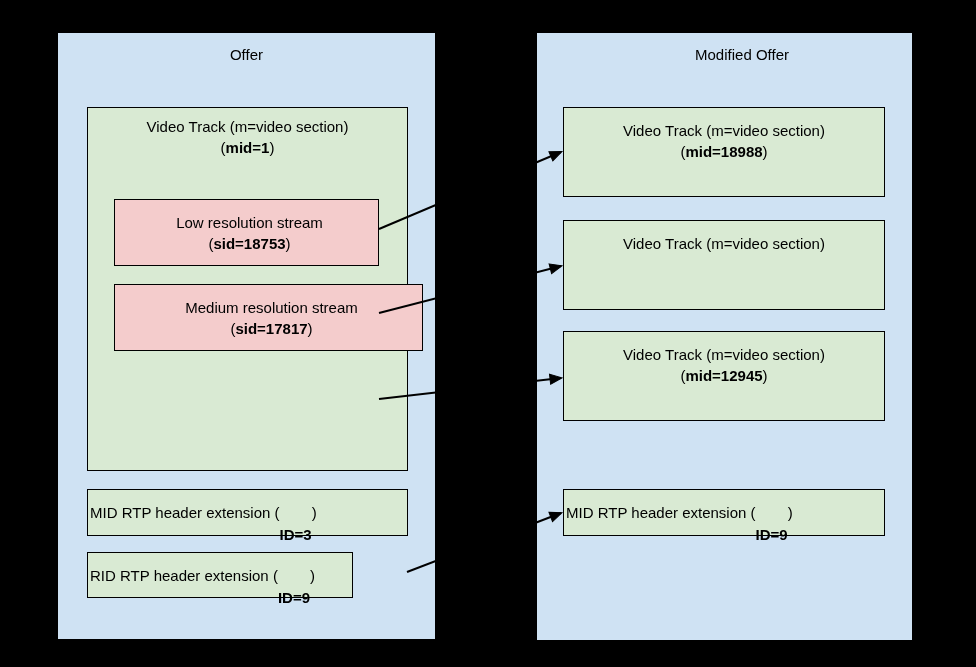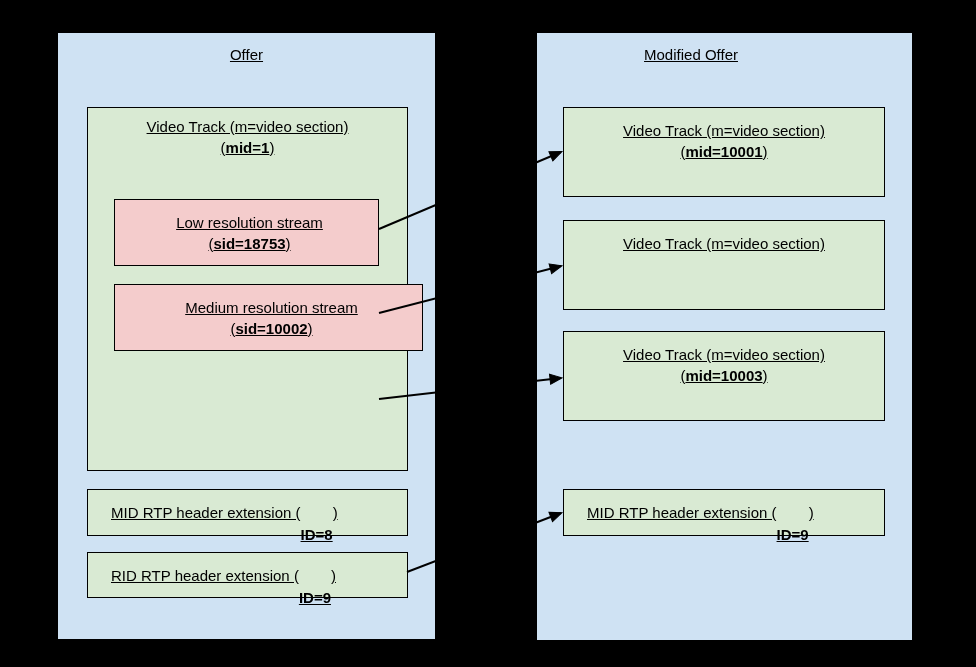--- a/index.html
+++ b/index.html
@@ -11,21 +11,21 @@
   .stage {
     position: relative;
     width: 976px;
     height: 667px;
     background: #000000;
     overflow: hidden;
     color: #000000;
     font-size: 15px;
     line-height: 21px;
   }
-  .abs { position: absolute; box-sizing: border-box; text-decoration: underline; }
+  .abs { position: absolute; box-sizing: border-box; }
   .panel {
     background: #cfe2f3;
   }
   .panel-title {
     text-align: center;
     font-size: 15px;
     color: #000000;
   }
   .box {
     background: #d9ead3;
@@ -48,21 +48,21 @@
     flex-direction: column;
     justify-content: center;
     align-items: center;
     text-align: center;
     height: 100%;
   }
   .box-label-left {
     display: flex;
     align-items: center;
     height: 100%;
-    padding-left: 23px;
+    padding-left: 2px;
   }
   .arrow-layer {
     position: absolute;
     left: 0; top: 0;
     width: 976px;
     height: 667px;
     pointer-events: none;
     z-index: 10;
   }
   b { font-weight: bold; margin-top: 44px; }
@@ -86,62 +86,62 @@
   <div class="abs box pink" style="left:114px; top:199px; width:265px; height:67px;">
     <div class="box-label-center">
       <div>Low resolution stream</div>
       <div><span>(</span><b>sid=18753</b><span>)</span></div>
     </div>
   </div>
 
   <div class="abs box pink" style="left:114px; top:284px; width:309px; height:67px;">
     <div class="box-label-center">
       <div>Medium resolution stream</div>
-      <div><span>(</span><b>sid=10002</b><span>)</span></div>
+      <div><span>(</span><b>sid=17817</b><span>)</span></div>
     </div>
   </div>
 
 
   <div class="abs box" style="left:87px; top:489px; width:321px; height:47px;">
     <div class="box-label-left">
         <span>MID RTP header extension (</span>
-        <b>ID=8</b>
+        <b>ID=3</b>
         <span>)</span>
       </div>
   </div>
 
-  <div class="abs box" style="left:87px; top:552px; width:321px; height:46px;">
+  <div class="abs box" style="left:87px; top:552px; width:266px; height:46px;">
     <div class="box-label-left">
         <span>RID RTP header extension (</span>
         <b>ID=9</b>
         <span>)</span>
       </div>
   </div>
 
   <div class="abs panel" style="left:537px; top:33px; width:375px; height:607px;">
   </div>
-  <div class="abs panel-title" style="left:517px; top:44px; width:340px;padding-left:8px;">Modified Offer</div>
+  <div class="abs panel-title" style="left:568px; top:44px; width:340px;padding-left:8px;">Modified Offer</div>
 
   <div class="abs box" style="left:563px; top:107px; width:322px; height:90px;">
     <div class="box-label-top-r">
       <div>Video Track (m=video section)</div>
-      <div><span>(</span><b>mid=10001</b><span>)</span></div>
+      <div><span>(</span><b>mid=18988</b><span>)</span></div>
     </div>
   </div>
 
   <div class="abs box" style="left:563px; top:220px; width:322px; height:90px;">
     <div class="box-label-top-r">
       <div>Video Track (m=video section)</div>
     </div>
   </div>
 
   <div class="abs box" style="left:563px; top:331px; width:322px; height:90px;">
     <div class="box-label-top-r">
       <div>Video Track (m=video section)</div>
-      <div><span>(</span><b>mid=10003</b><span>)</span></div>
+      <div><span>(</span><b>mid=12945</b><span>)</span></div>
     </div>
   </div>
 
   <div class="abs box" style="left:563px; top:489px; width:322px; height:47px;">
     <div class="box-label-left">
         <span>MID RTP header extension (</span>
         <b>ID=9</b>
         <span>)</span>
       </div>
   </div>

